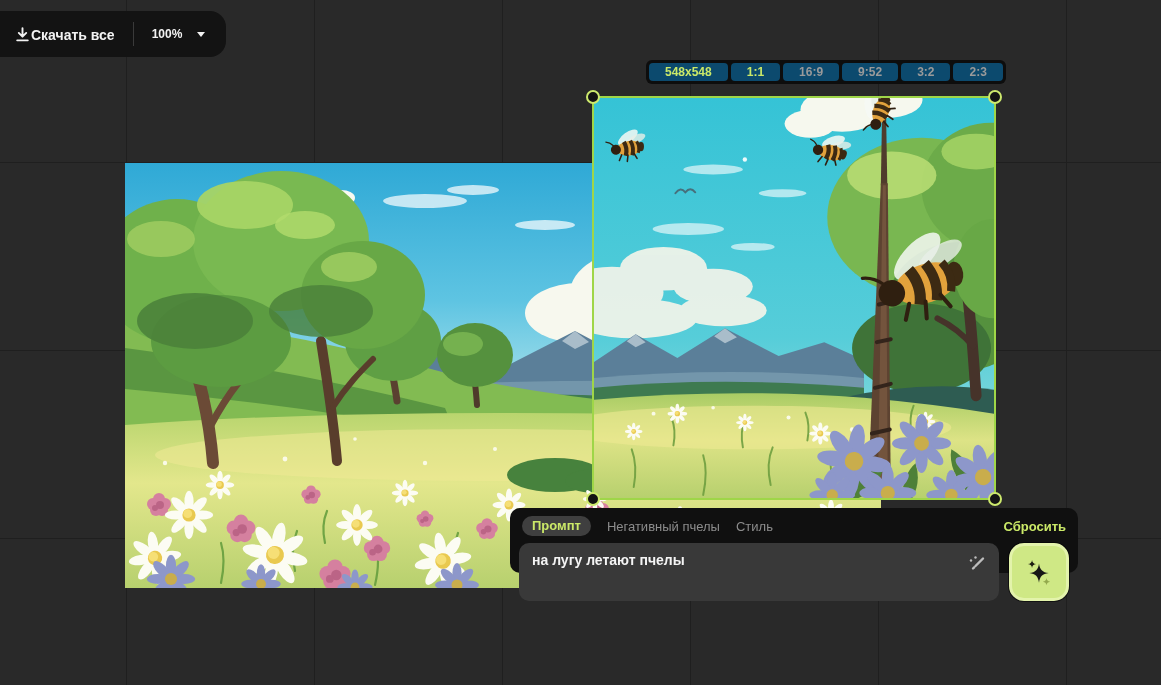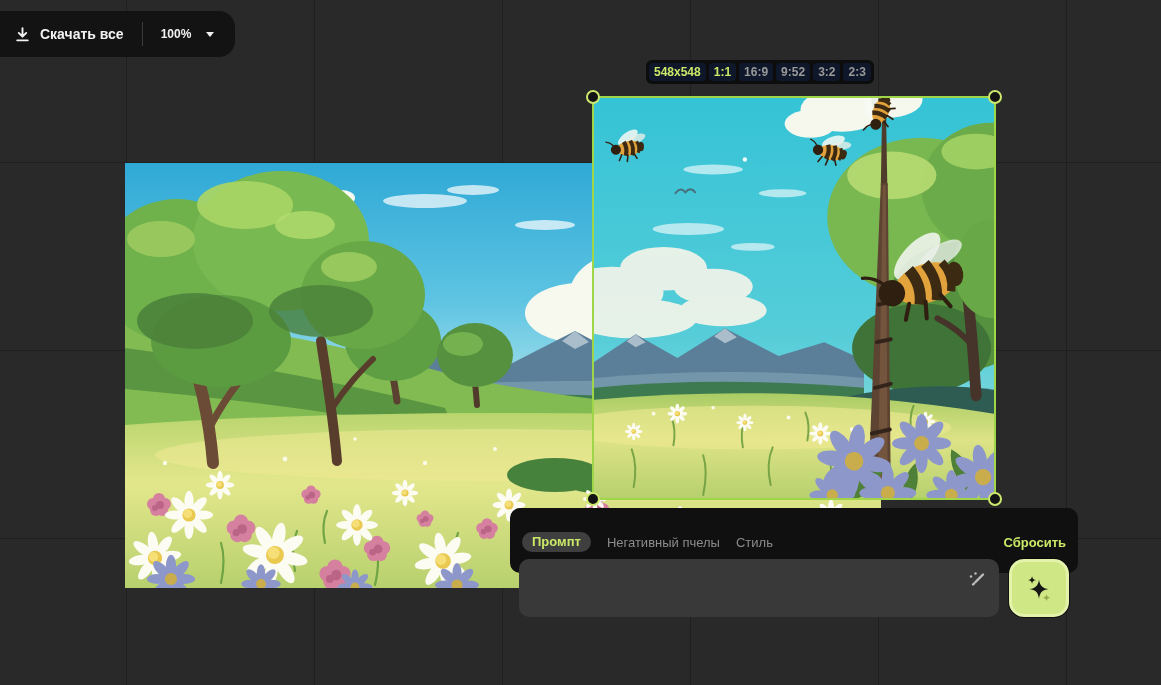--- a/index.html
+++ b/index.html
@@ -29,43 +29,43 @@
   }
   .handle.tl{ left:-8px; top:-8px; } .handle.tr{ right:-8px; top:-8px; }
   .handle.bl{ left:-8px; bottom:-8px; } .handle.br{ right:-8px; bottom:-8px; }
 
   
   .toolbar{
     position:absolute; left:0; top:11px; height:46px;
     display:flex; align-items:center; background:#131313;
     border-radius:0 16px 16px 0; padding:0 20px 0 14px;
   }
-  .toolbar .dl{ display:flex; align-items:center; gap:9px; cursor:pointer; }
+  .toolbar .dl{ display:flex; align-items:flex-end; cursor:pointer; }
   .toolbar .dl span{ color:#f2f2f2; font-size:14px; font-weight:700; }
   .toolbar .sep{ width:1px; height:24px; background:#3a3a3a; margin:0 18px; }
   .toolbar .zoom{ display:flex; align-items:center; gap:14px; cursor:pointer; }
   .toolbar .zoom b{ color:#f2f2f2; font-size:12px; font-weight:700; }
 
   
   .ratio-bar{
     position:absolute; left:646px; top:60px; height:24px;
     display:flex; align-items:stretch; gap:3px;
     background:#0d0d0d; border-radius:6px; padding:3px;
   }
   .ratio-bar .seg{
-    display:flex; align-items:center; padding:0 5px;
-    background:#0f172a; border-radius:4px;
+    display:flex; align-items:center; padding:0 16px;
+    background:#0c4a6e; border-radius:4px;
     font-size:12px; font-weight:700; color:#9a9a9a; cursor:pointer;
   }
   .ratio-bar .seg.lime{ color:#cbe968; }
 
   
   .panel{
     position:absolute; left:510px; top:508px; width:568px; height:65px;
-    background:#101010; border-radius:10px; padding:23px 9px 9px 9px;
+    background:#101010; border-radius:10px; padding:7px 9px 9px 9px;
   }
   .tabs{ display:flex; align-items:center; gap:16px; height:22px; padding:0 3px; }
   .tab{ font-size:13px; color:#8c8c8c; cursor:pointer; white-space:nowrap; }
   .tab.active{
     background:#3f3f3f; color:#cbe968; font-weight:700;
     padding:2px 10px 3px; border-radius:12px;
   }
   .tabs .spacer{ flex:1; }
   .reset{ font-size:13px; font-weight:700; color:#cbe968; cursor:pointer;text-align:right; }
   .input-row{ display:flex; gap:10px; margin-top:6px; height:58px; }
@@ -421,20 +421,21 @@
   <div class="panel">
     <div class="tabs">
       <div class="tab active">Промпт</div>
       <div class="tab">Негативный пчелы</div>
       <div class="tab">Стиль</div>
       <div class="spacer"></div>
       <div class="reset">Сбросить</div>
     </div>
     <div class="input-row">
       <div class="prompt-box">
+        <div class="prompt-text">на лугу летают пчелы</div>
         <div class="wand-btn">
           <svg width="22" height="22" viewBox="0 0 22 22">
             <g stroke="#bdbdbd" stroke-width="2.4" stroke-linecap="round" fill="none">
               <path d="M9.5 13 L17 5.5"></path>
               <path d="M7 15.5 L8.2 14.3"></path>
             </g>
             <g fill="#bdbdbd">
               <circle cx="5" cy="7.5" r="1.2"></circle>
               <circle cx="9.5" cy="4.5" r="1.2"></circle>
             </g>

